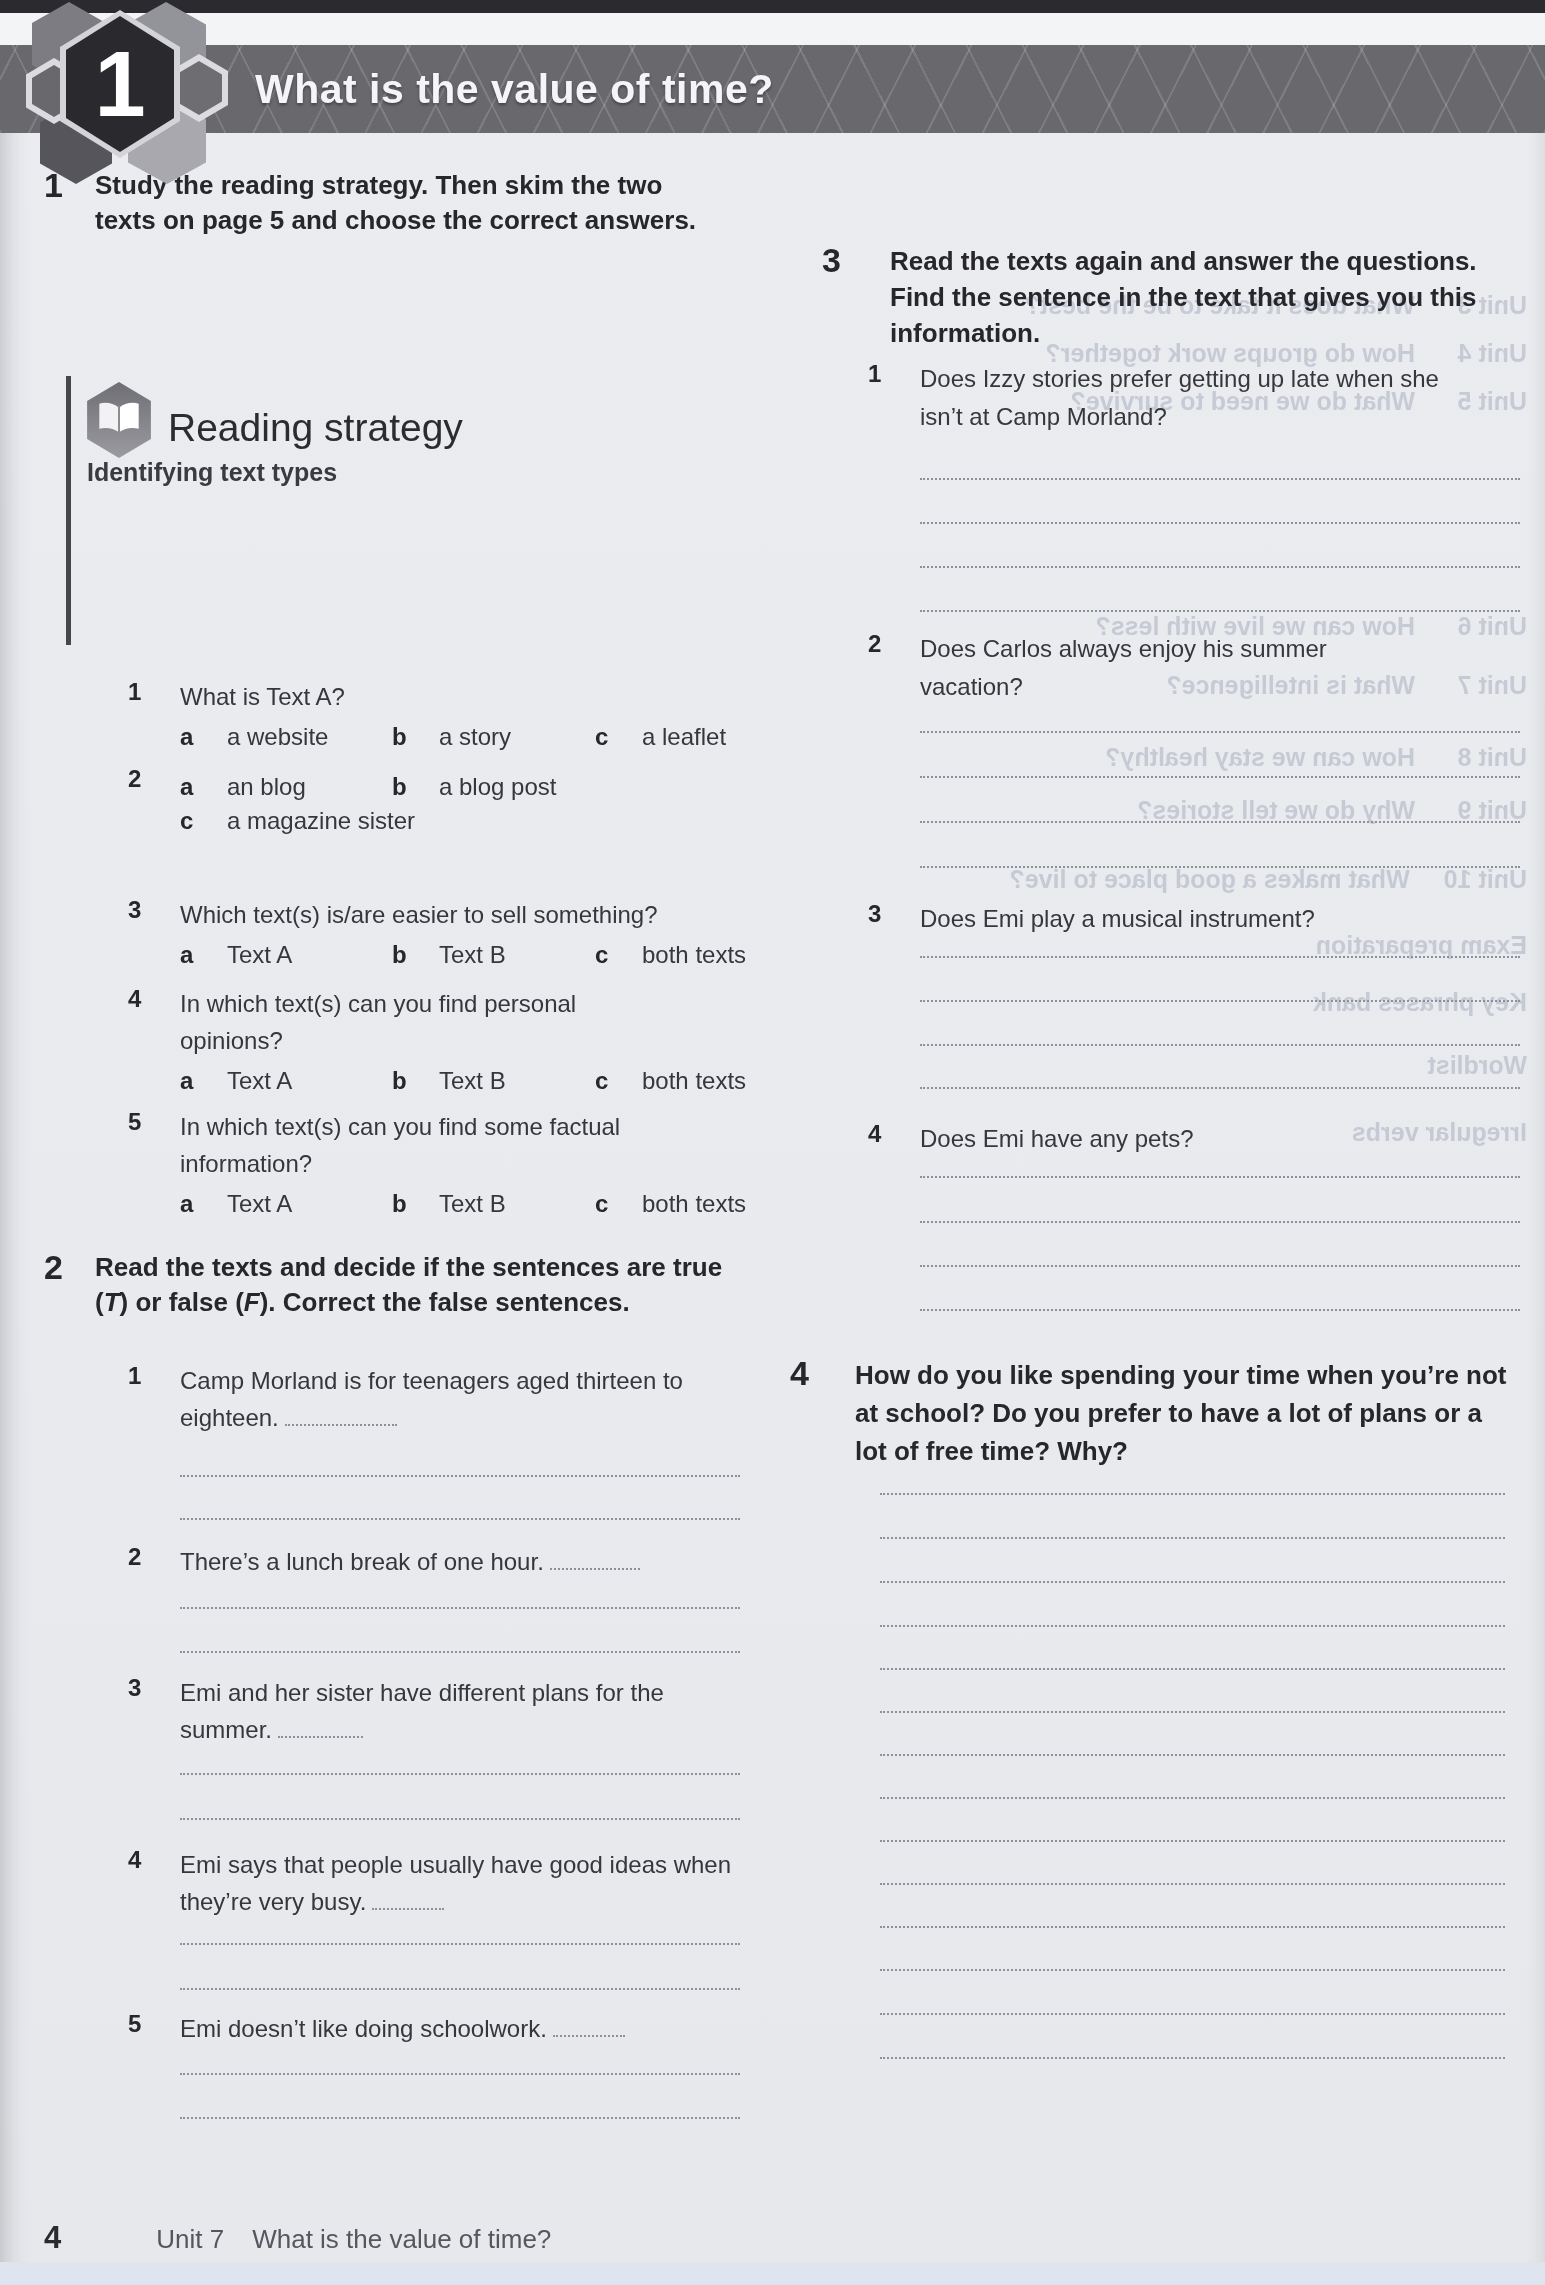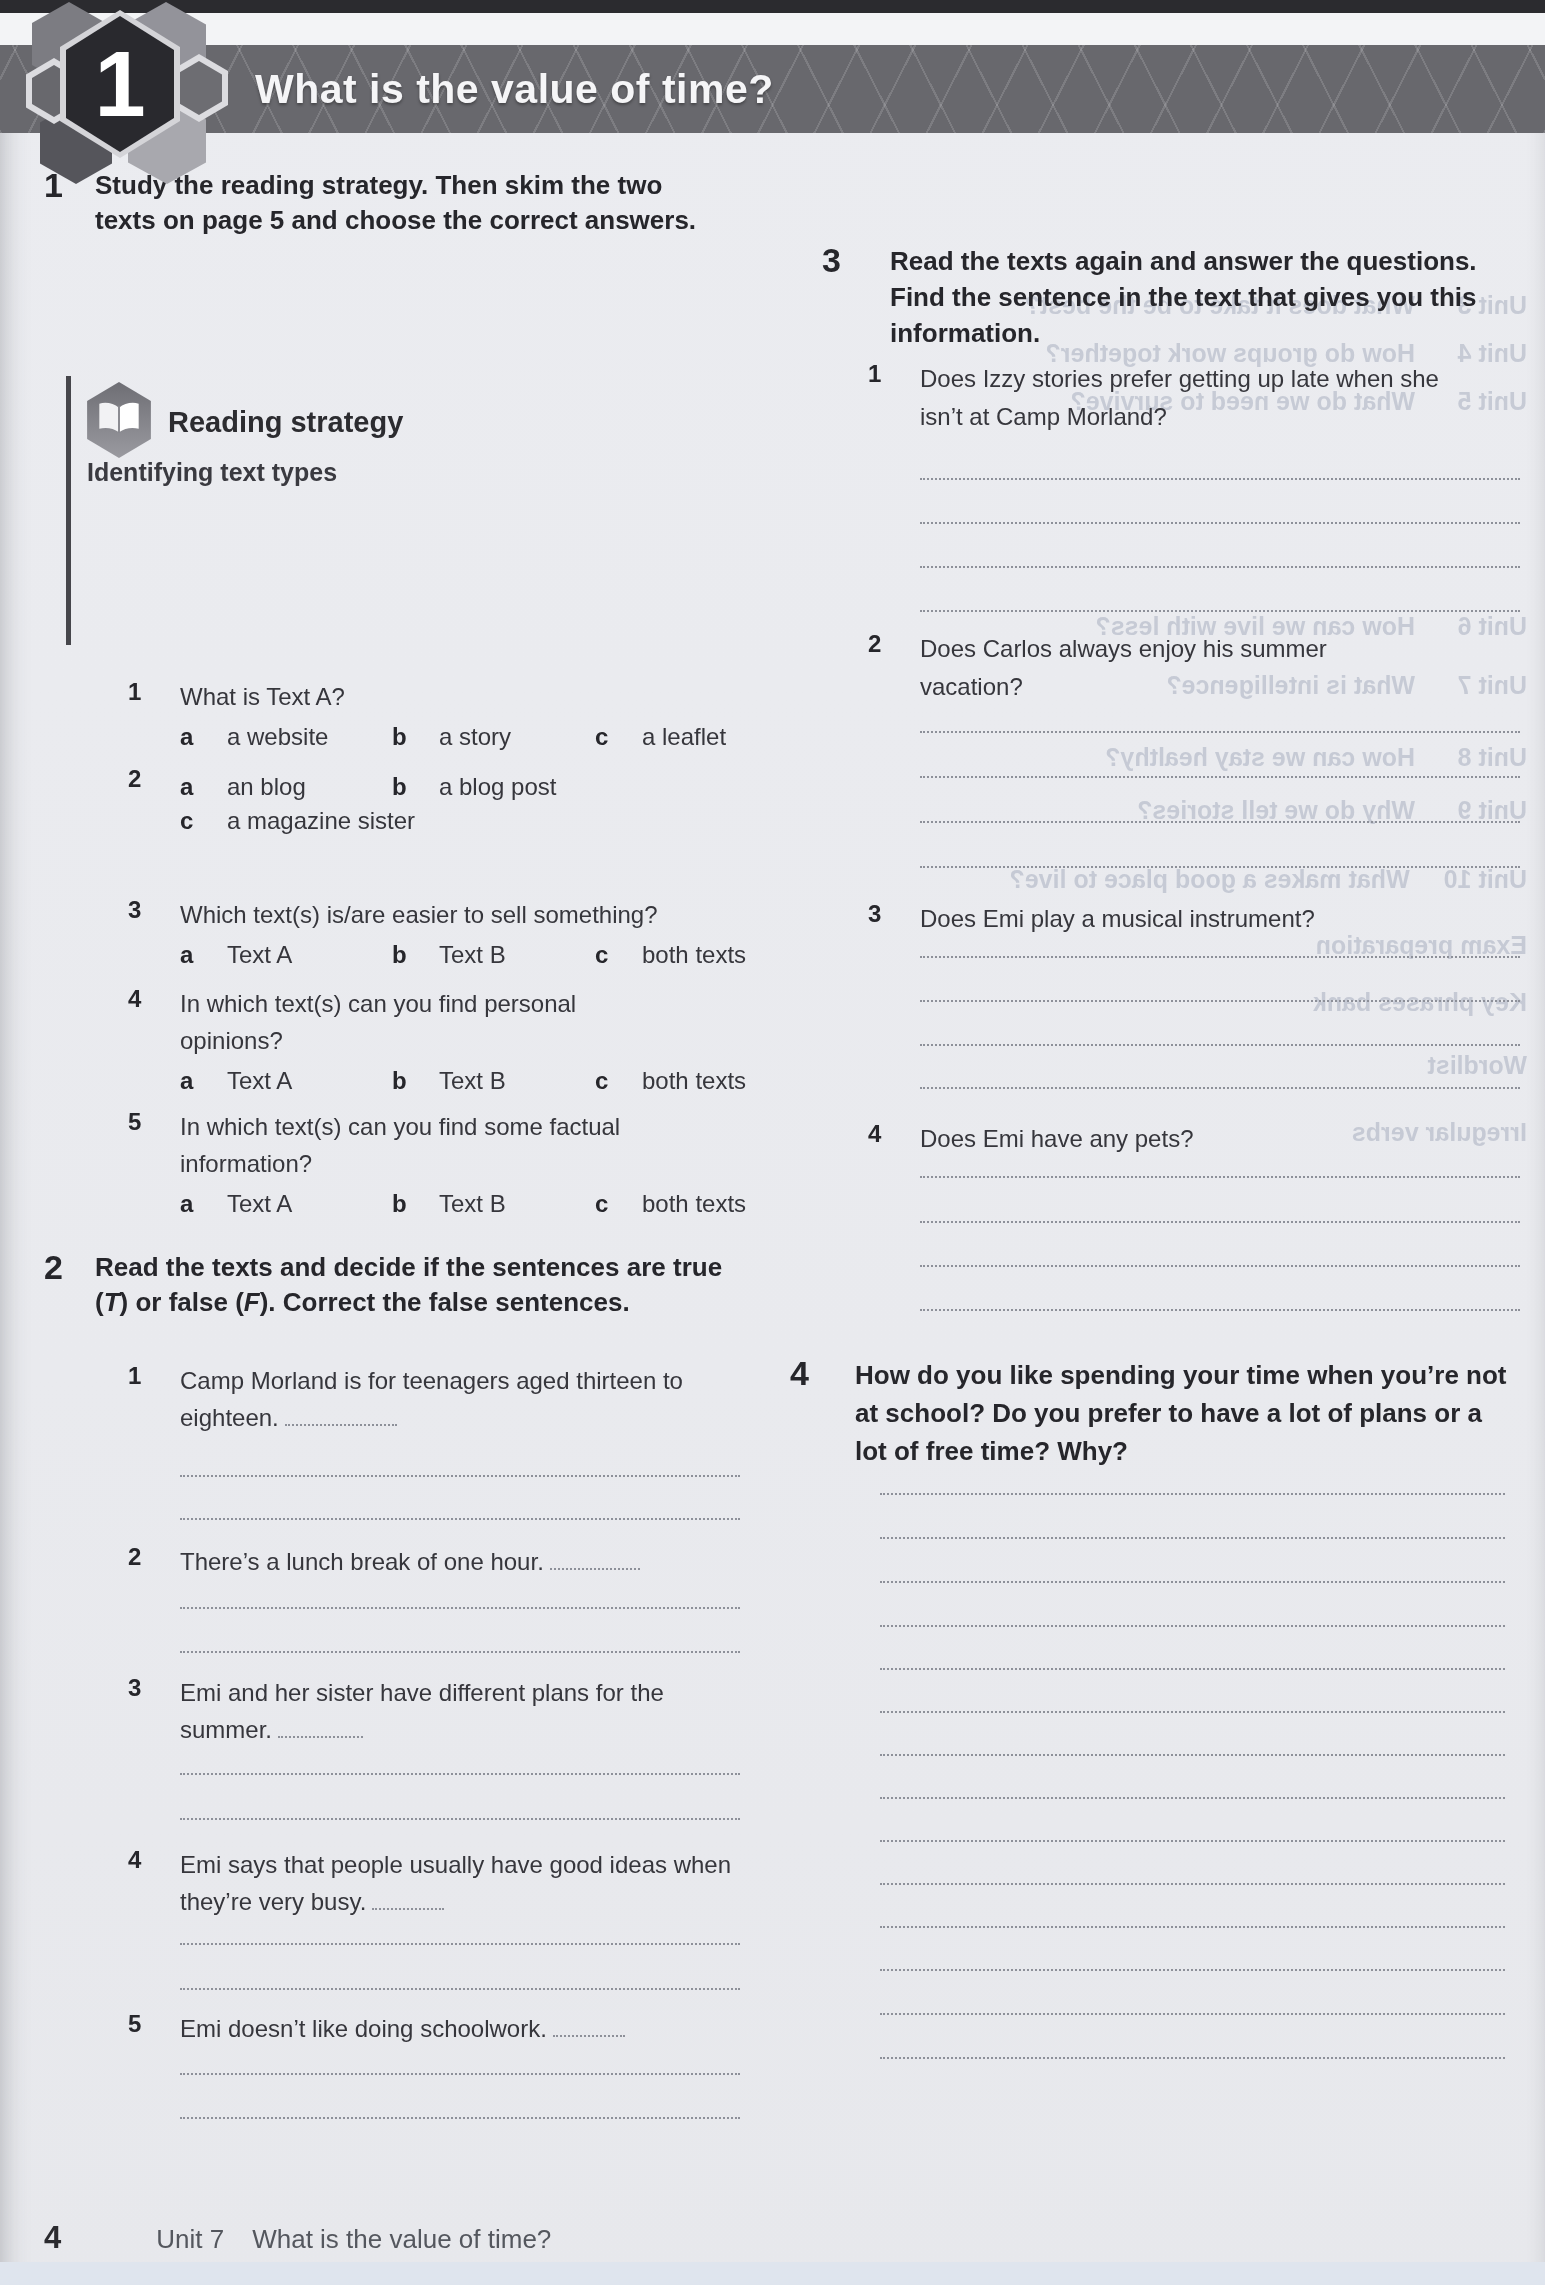--- a/index.html
+++ b/index.html
@@ -47,21 +47,21 @@
   .optrow{margin-left:52px;margin-top:8px;display:flex;font-size:24px;color:#36363c;}
   .optrow + .optrow{margin-top:6px;}
   .optcell{display:flex;}
   .optcell .optl{width:47px;font-weight:bold;color:#26262b;font-style:normal;}
   .c1{width:212px;} .c2{width:203px;}
   .ital{font-style:italic;}
   
   .strategy{position:absolute;left:66px;top:376px;width:545px;height:269px;
     border-left:5px solid #46464b;}
   .strat-icon{position:absolute;left:14px;top:6px;width:68px;height:76px;}
-  .strat-title{position:absolute;left:97px;top:30px;font-size:29px;font-weight:bold;color:#2c2c30;}
+  .strat-title{position:absolute;left:97px;top:30px;font-size:39px;font-weight:normal;color:#2c2c30;}
   .strat-sub{position:absolute;left:16px;top:82px;font-size:25px;font-weight:bold;color:#3a3a40;}
   .strat-body{position:absolute;left:16px;top:120px;width:520px;margin:0;
     font-size:19.5px;line-height:36px;color:#5a5b61;}
   
   .dotline{position:absolute;height:0;border-top:2.5px dotted #8d9099;}
   .slot{display:inline-block;border-bottom:2.5px dotted #8d9099;height:18px;margin-left:6px;}
   .itext{margin-left:52px;font-size:24px;line-height:37px;color:#36363c;}
   
   .ghost{position:absolute;left:882px;width:645px;display:flex;gap:34px;
     transform:scaleX(-1);filter:blur(.6px);opacity:.30;color:#75809a;

